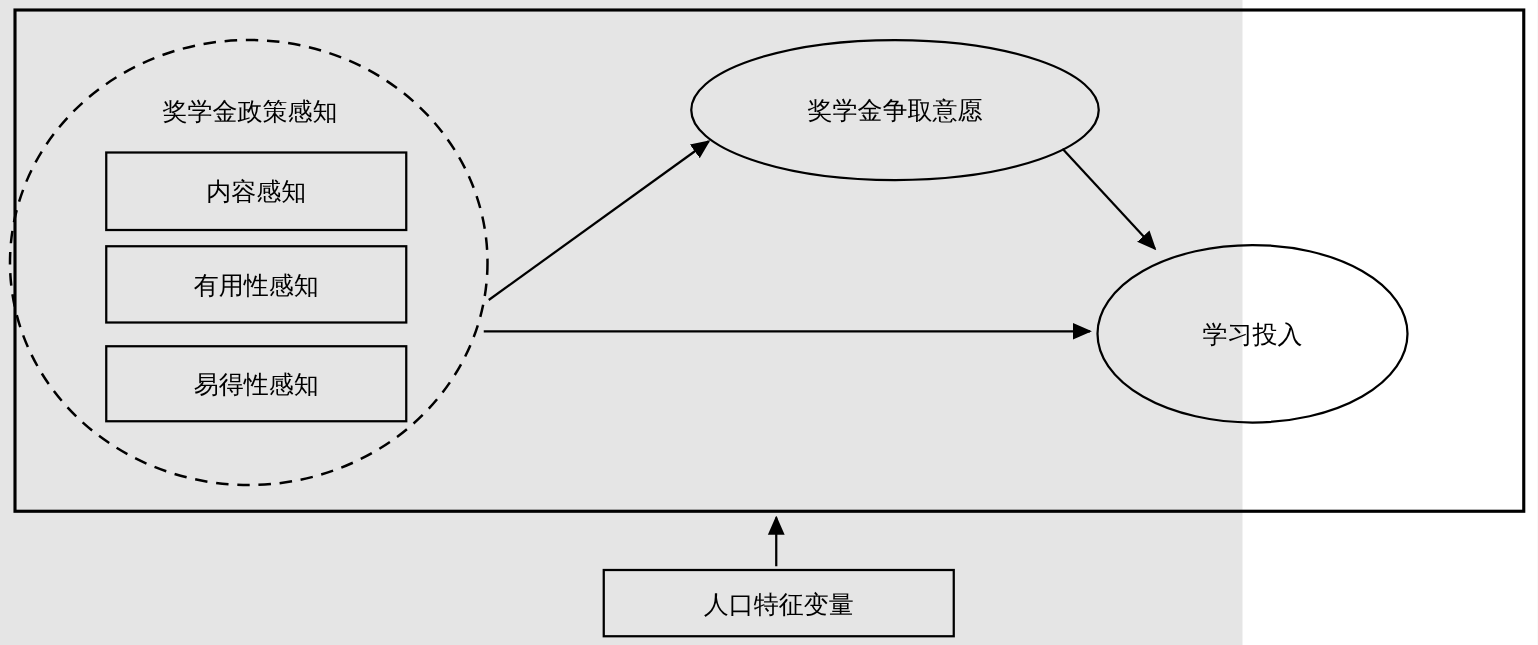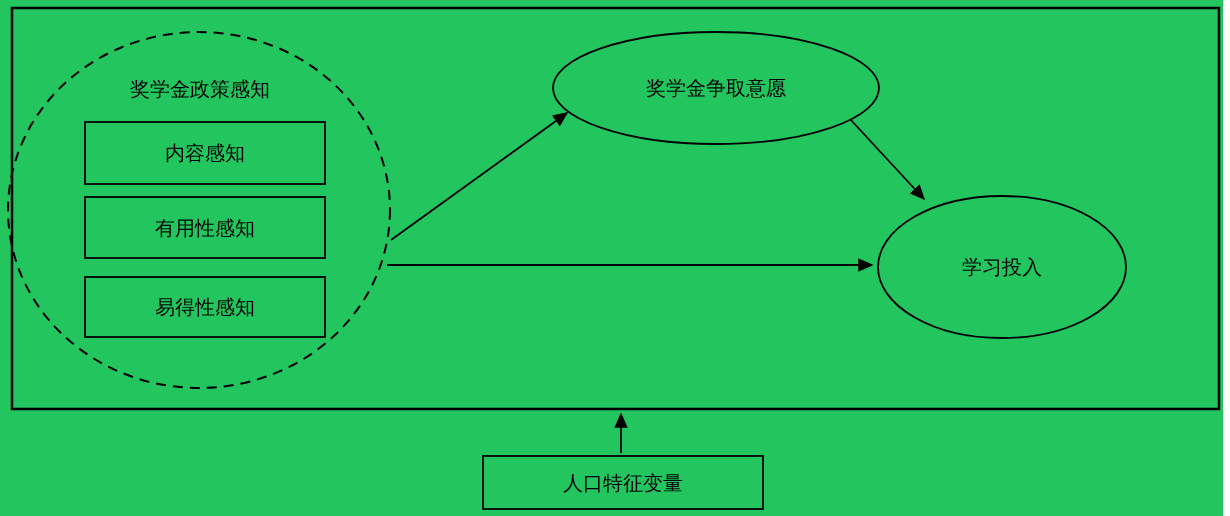--- a/index.html
+++ b/index.html
@@ -2,23 +2,23 @@
 <html><head>
 <meta charset="utf-8">
 <style>
   html, body {
     margin: 0;
     padding: 0;
     background: #ffffff;
   }
   .canvas {
     position: relative;
-    width: 1223px;
+    width: 994px;
     height: 516px;
-    background: #22c55e;
+    background: #e5e5e5;
     font-family: "Liberation Sans", sans-serif;
   }
   svg {
     display: block;
   }
   svg text {
     font-family: "Liberation Sans", sans-serif;
     font-size: 20px;
     fill: #000000;
   }

